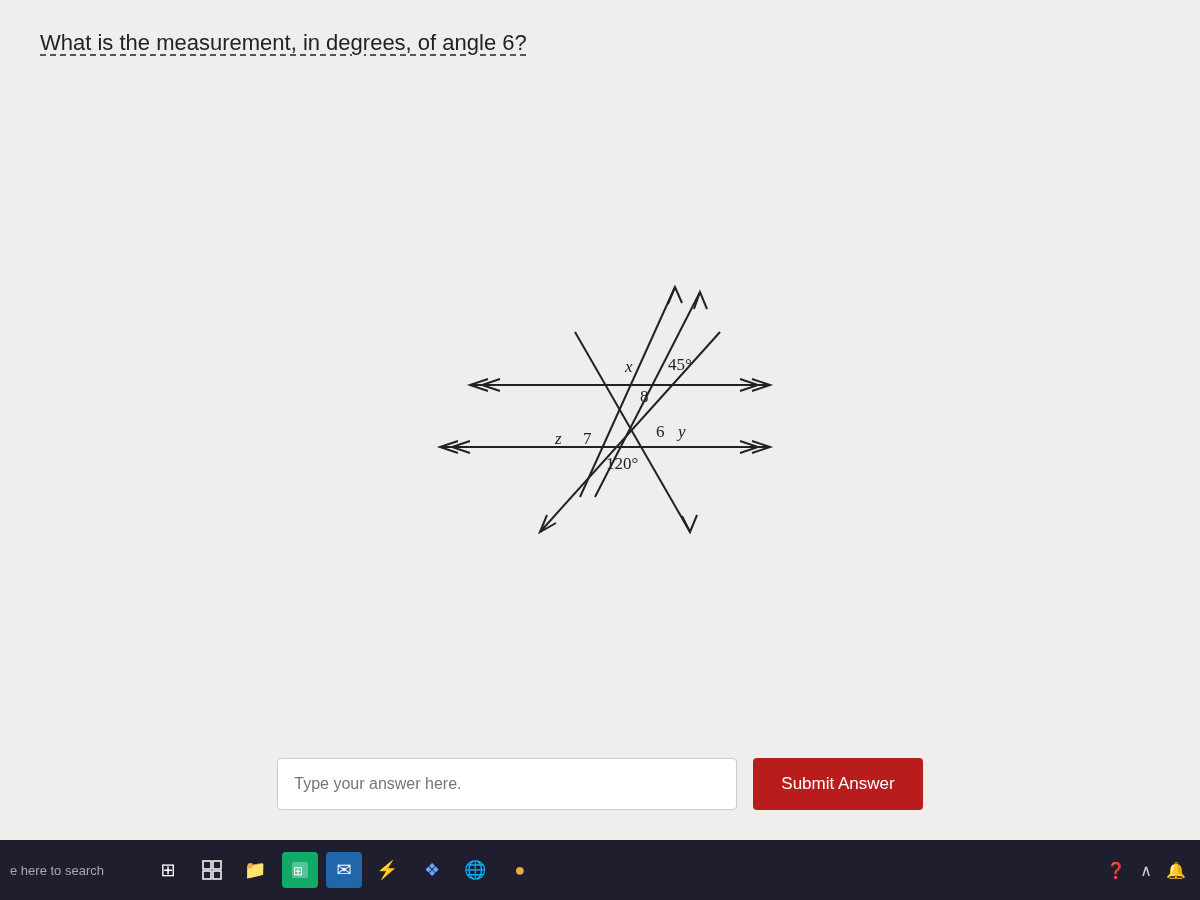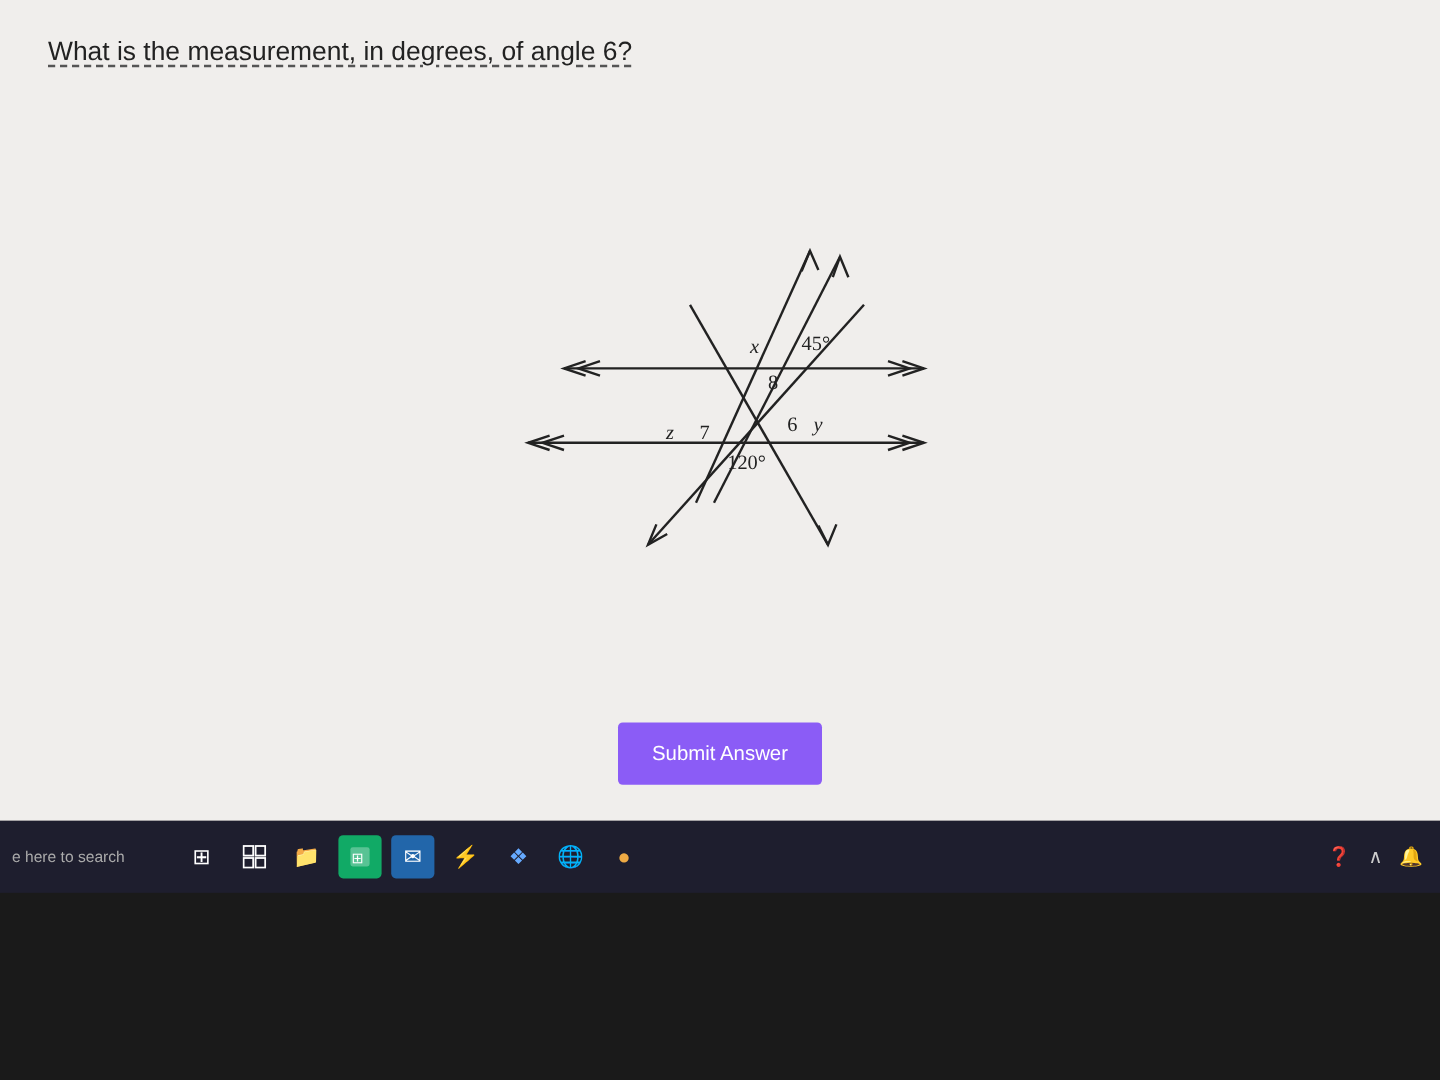--- a/index.html
+++ b/index.html
@@ -7,21 +7,21 @@
     body {
       width: 1200px;
       height: 900px;
       overflow: hidden;
       background: #1a1a1a;
       font-family: Arial, sans-serif;
     }
 
     .screen {
       width: 1200px;
-      height: 684px;
+      height: 840px;
       background: #f0eeec;
       position: relative;
       display: flex;
       flex-direction: column;
     }
 
     .question-area {
       flex: 1;
       padding: 30px 40px 20px 40px;
       display: flex;
@@ -68,21 +68,21 @@
       padding: 0 16px;
       font-size: 16px;
       color: #999;
       background: #fff;
       outline: none;
     }
 
     .submit-btn {
       height: 52px;
       padding: 0 28px;
-      background: #8b5cf6;
+      background: #b91c1c;
       color: #fff;
       border: none;
       border-radius: 4px;
       font-size: 17px;
       cursor: pointer;
       white-space: nowrap;
     }
 
     
     .taskbar {
@@ -217,20 +217,21 @@
 
           <text x="268" y="200" font-size="17" font-style="italic" fill="#222" font-family="serif">y</text>
 
           <text x="196" y="232" font-size="17" fill="#222" font-family="serif">120°</text>
         </svg>
       </div>
     </div>
   </div>
 
   <div class="answer-row">
+    <input type="text" class="answer-input" placeholder="Type your answer here." style="">
     <button class="submit-btn">Submit Answer</button>
   </div>
 </div>
 
 <div class="taskbar">
   <span class="taskbar-search">e here to search</span>
 
   <div class="taskbar-icons">
 
     <button class="win-btn">⊞</button>

